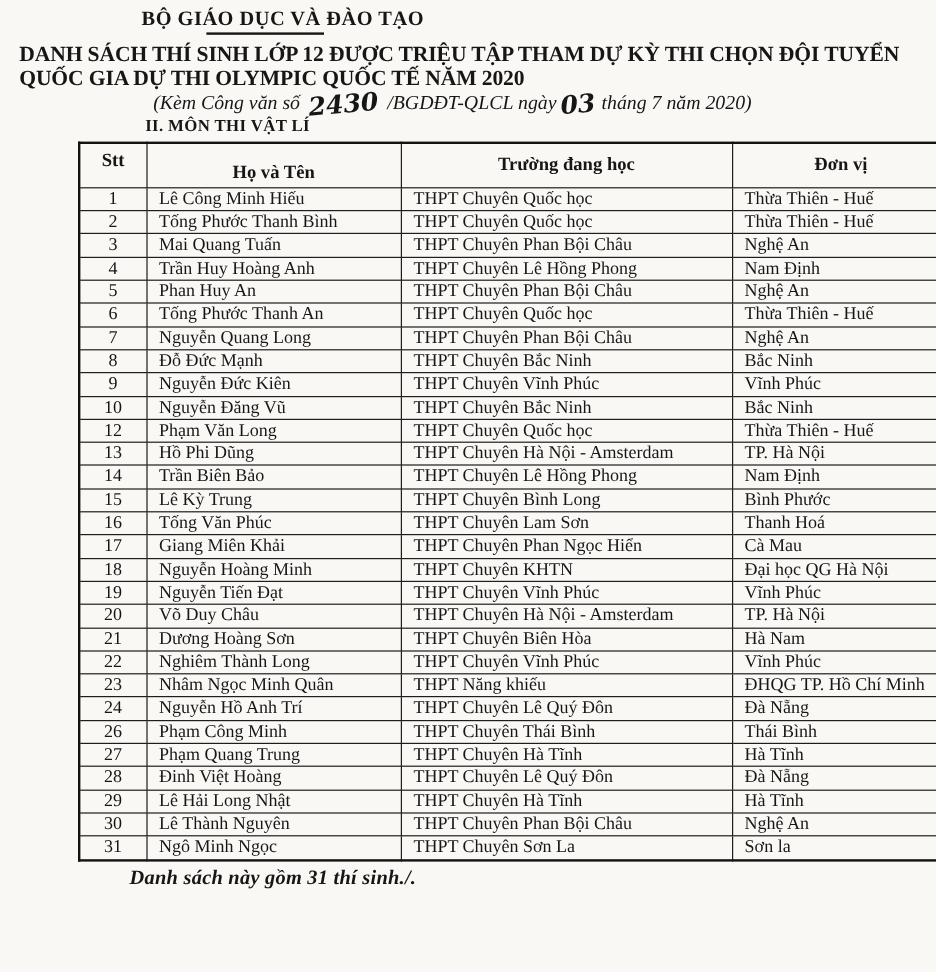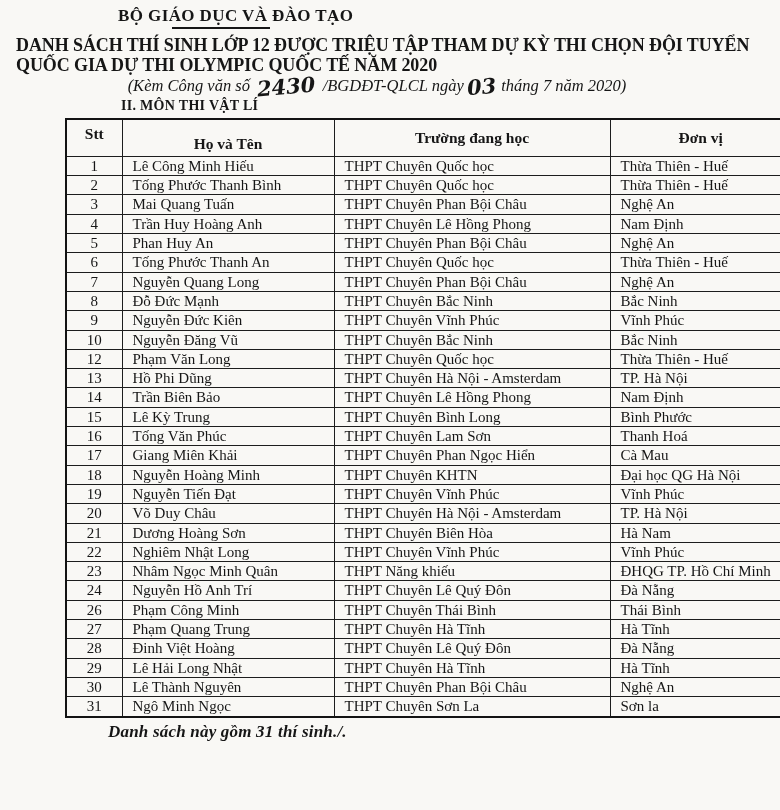--- a/index.html
+++ b/index.html
@@ -264,21 +264,21 @@
           <td class="cell-unit">TP. Hà Nội</td>
         </tr>
         <tr>
           <td class="cell-stt">21</td>
           <td class="cell-name">Dương Hoàng Sơn</td>
           <td class="cell-school">THPT Chuyên Biên Hòa</td>
           <td class="cell-unit">Hà Nam</td>
         </tr>
         <tr>
           <td class="cell-stt">22</td>
-          <td class="cell-name">Nghiêm Nhật Long</td>
+          <td class="cell-name">Nghiêm Thành Long</td>
           <td class="cell-school">THPT Chuyên Vĩnh Phúc</td>
           <td class="cell-unit">Vĩnh Phúc</td>
         </tr>
         <tr>
           <td class="cell-stt">23</td>
           <td class="cell-name">Nhâm Ngọc Minh Quân</td>
           <td class="cell-school">THPT Năng khiếu</td>
           <td class="cell-unit">ĐHQG TP. Hồ Chí Minh</td>
         </tr>
         <tr>

